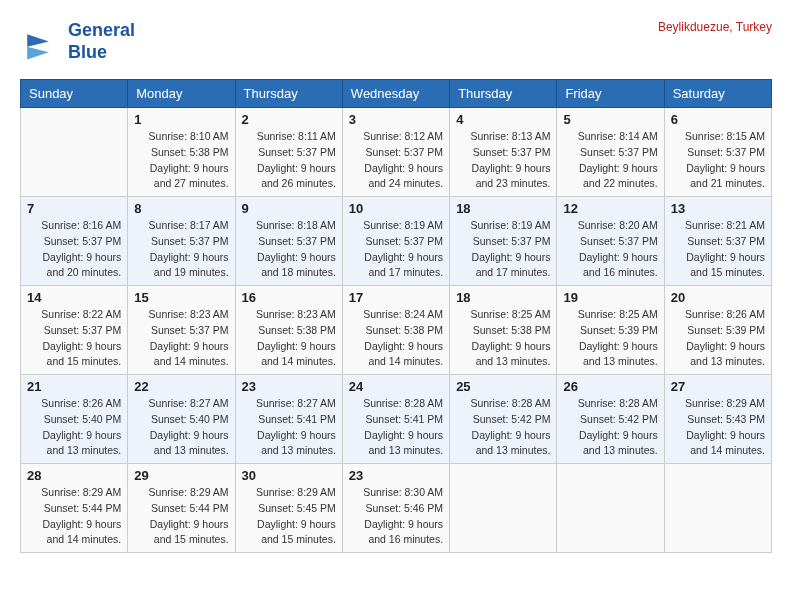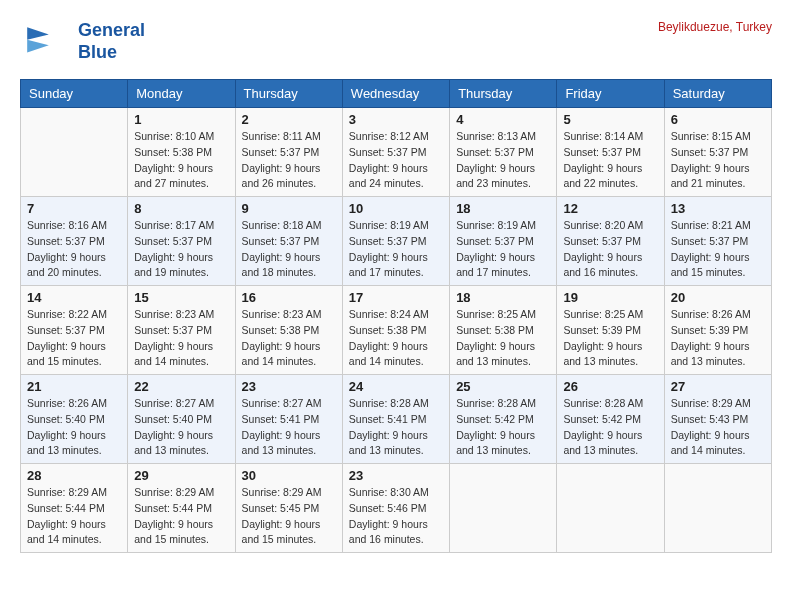--- a/index.html
+++ b/index.html
@@ -11,22 +11,22 @@
       padding: 20px;
     }
     .header {
       display: flex;
       justify-content: space-between;
       align-items: flex-start;
       margin-bottom: 16px;
     }
     .logo {
       display: flex;
-      align-items: flex-start;
-      gap: 22px;
+      align-items: flex-end;
+      gap: 12px;
     }
     .logo-text {
       font-size: 18px;
       font-weight: bold;
       line-height: 1.2;
     }
     .logo-text span {
       color: #1a56a0;
     }
     .logo-icon {
@@ -69,20 +69,21 @@
       font-size: 13px;
       font-weight: bold;
       color: #222;
       display: block;
       margin-bottom: 2px;
     }
     .day-info {
       font-size: 10.5px;
       color: #333;
       line-height: 1.5;
+      text-align: right;
     }
     tbody tr:nth-child(odd) td {
       background-color: #f9f9f9;
     }
     tbody tr:nth-child(even) td {
       background-color: #eef3fb;
     }
     .empty-cell {
       background-color: #f9f9f9 !important;
     }

